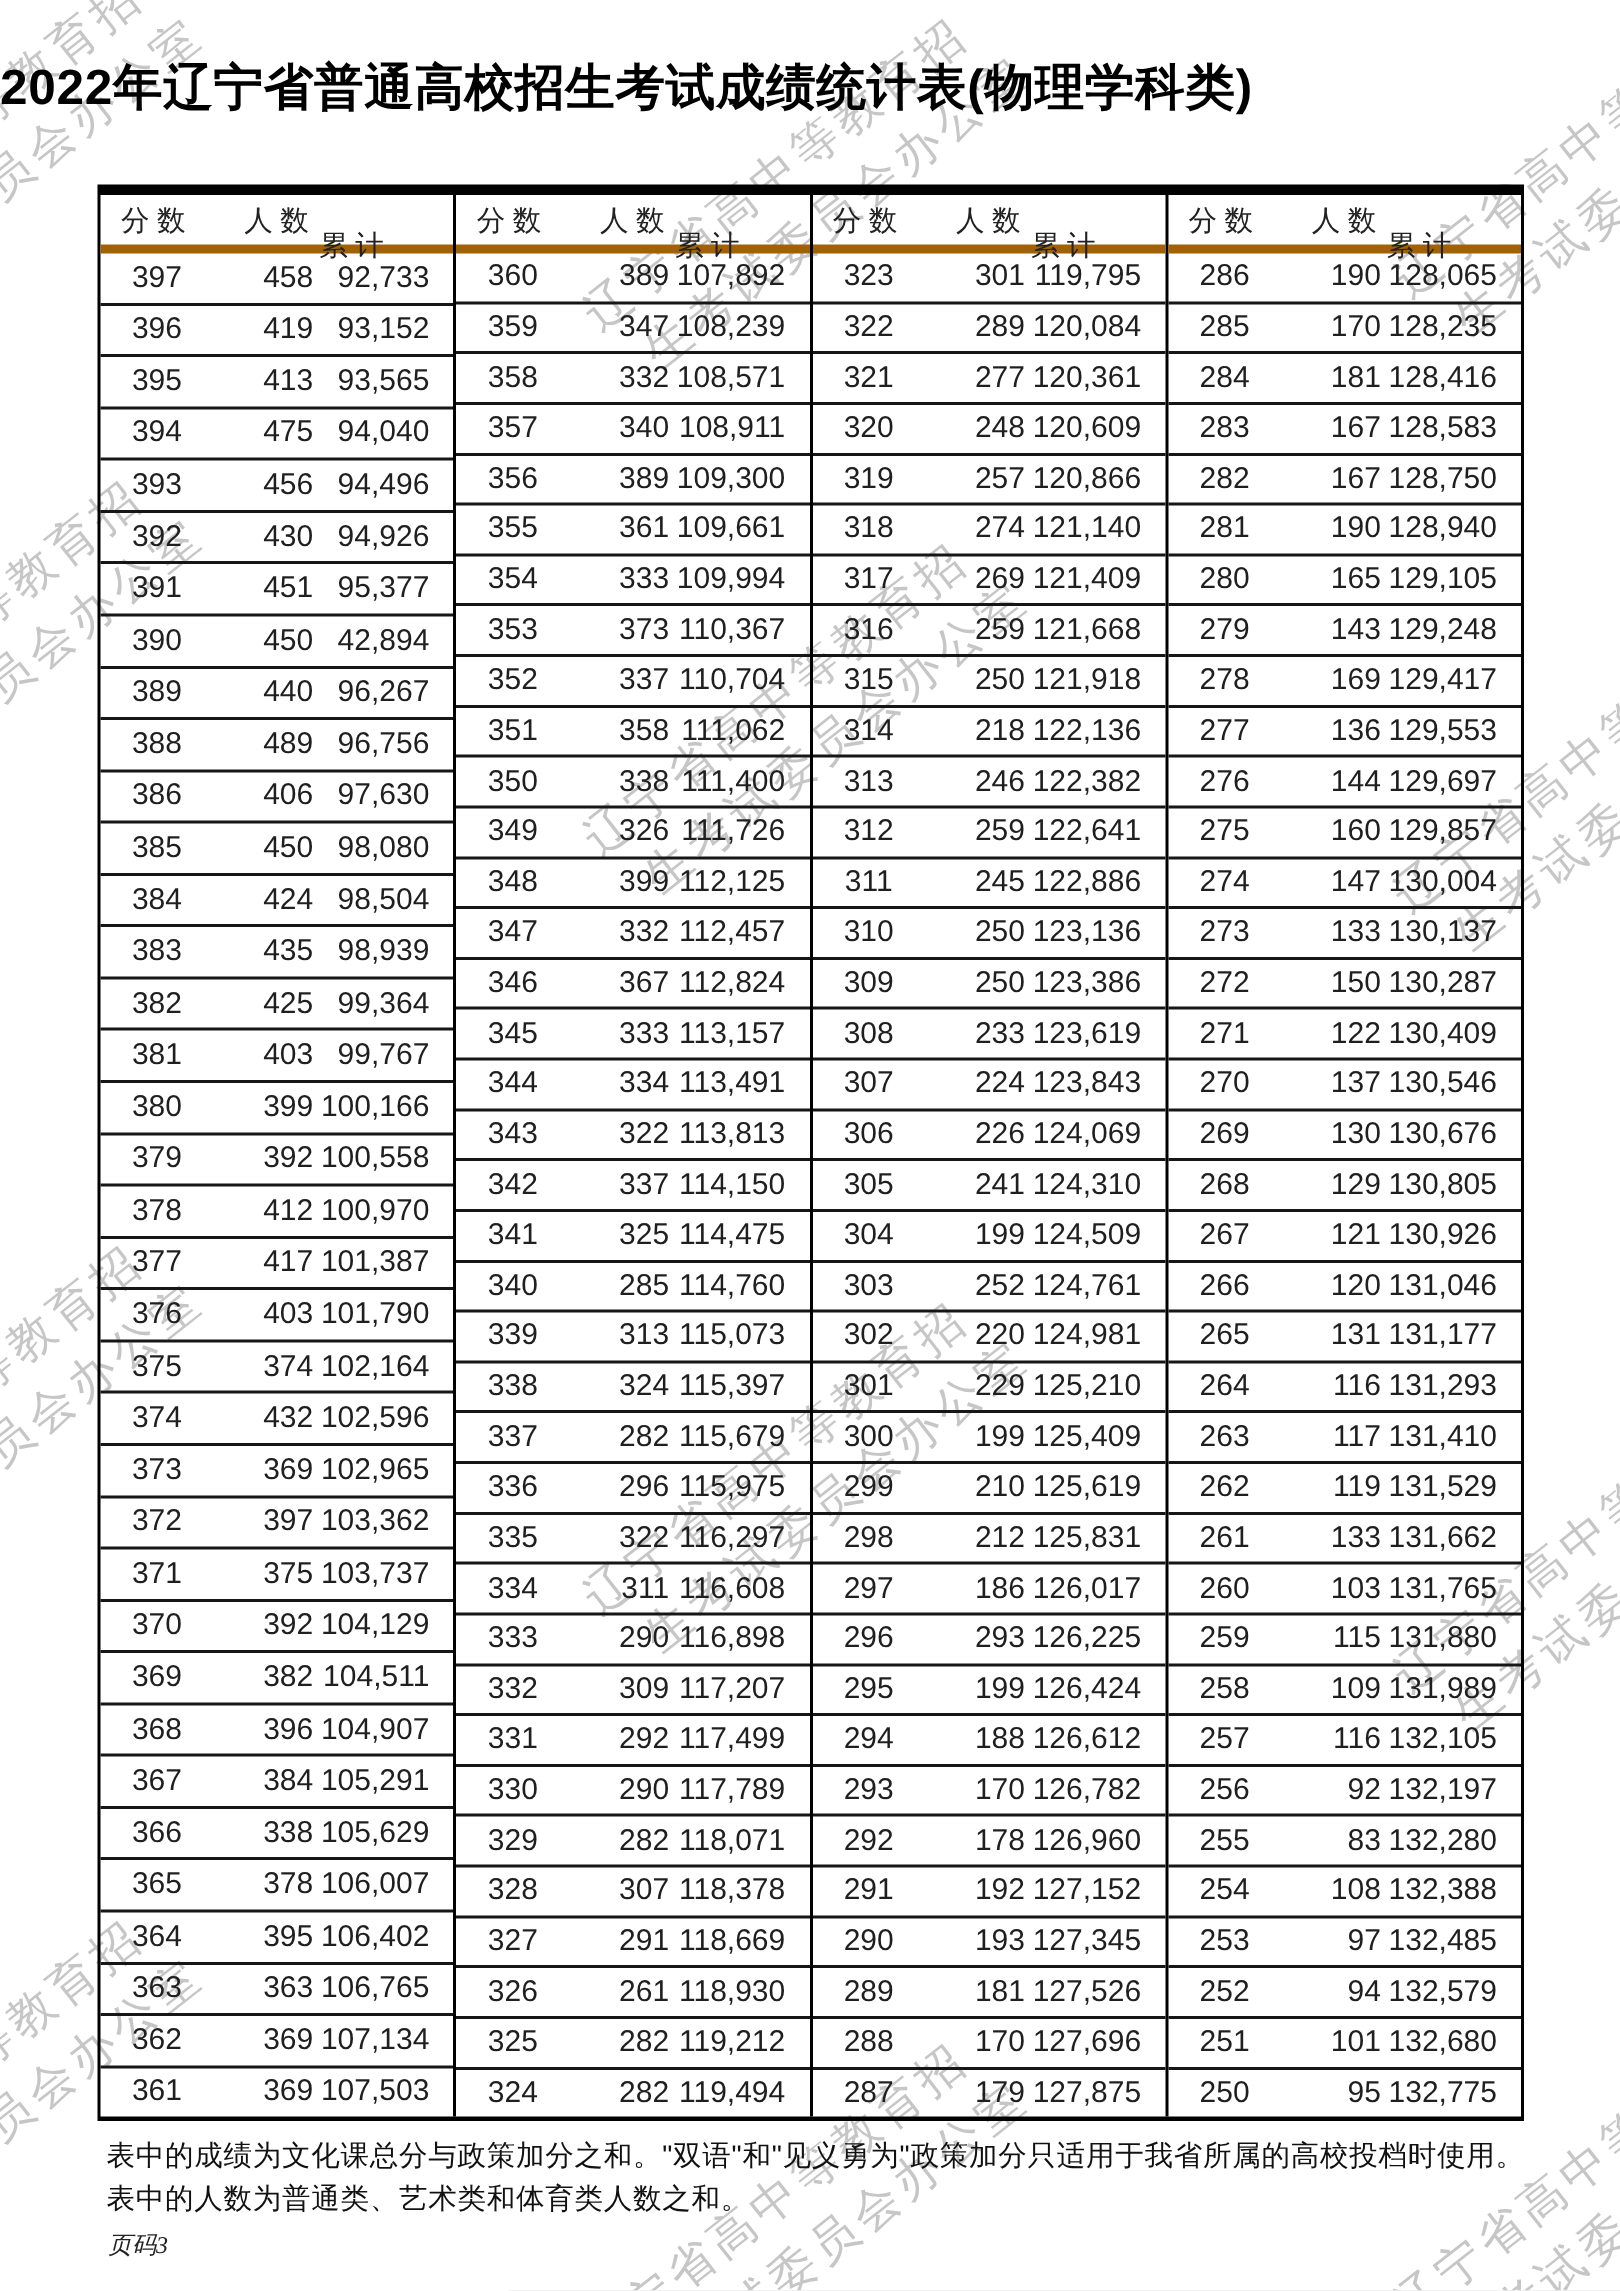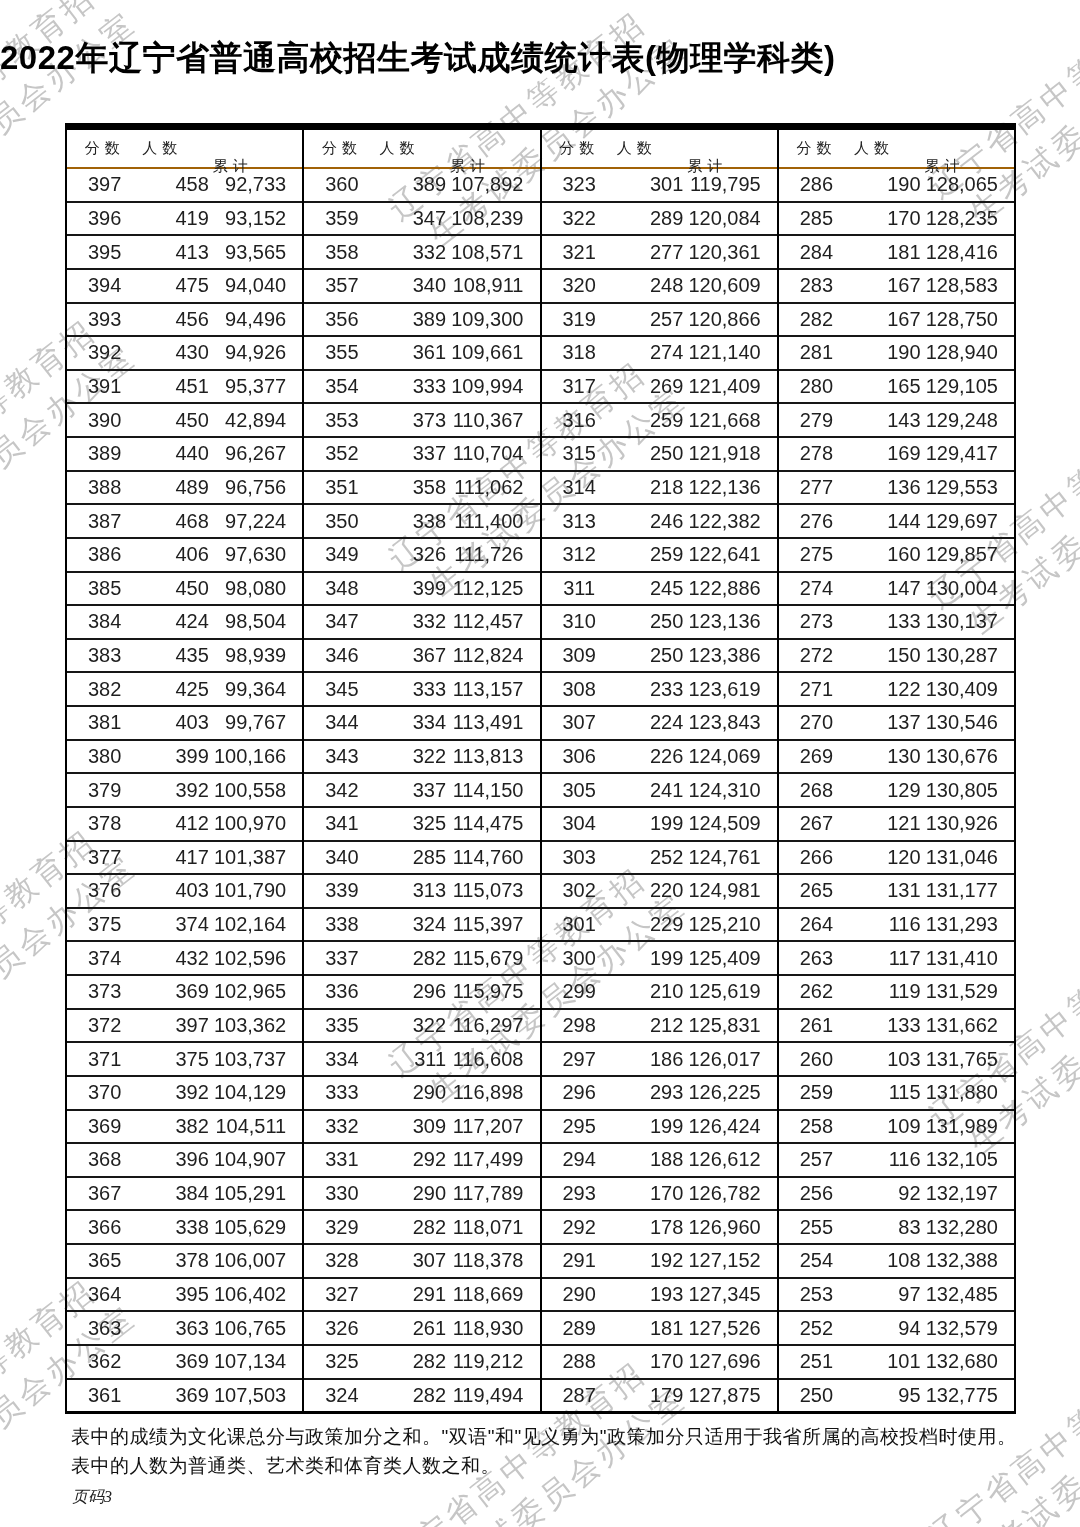--- a/index.html
+++ b/index.html
@@ -26,24 +26,24 @@
     position:absolute;left:65px;top:123px;width:951px;height:1291px;z-index:1;
     box-sizing:border-box;display:flex;
     border-top:7px solid #000;border-bottom:3px solid #000;
     border-left:2px solid #000;border-right:2px solid #000;
     background:transparent;
   }
   .tgroup{flex:1;display:flex;flex-direction:column;box-sizing:border-box;border-right:2.5px solid #000;}
   .tgroup:last-child{border-right:none;}
   .thead{
     height:39px;flex:0 0 39px;display:flex;align-items:center;box-sizing:border-box;
-    border-bottom:2px solid #a16207;font-size:15px;letter-spacing:5px;color:#222;font-family:Liberation Serif, serif;
+    border-bottom:6px solid #a16207;font-size:19px;letter-spacing:5px;color:#222;font-family:Liberation Serif, serif;
   }
   .h-score{width:32%;text-align:center;}
-  .h-count{width:30%;text-align:left;box-sizing:border-box;padding-right:2px;}
+  .h-count{width:30%;text-align:right;box-sizing:border-box;padding-right:2px;}
   .h-cum{width:38%;text-align:left;margin-top:35px;}
   .trows{flex:1;display:flex;flex-direction:column;}
   .trow{
     flex:1;display:flex;align-items:center;box-sizing:border-box;
     border-bottom:2px solid #161616;font-size:20px;color:#1f1f1f;
   }
   .trow:last-child{border-bottom:none;}
   .c-score{width:32%;text-align:center;}
   .c-count{width:30%;text-align:right;box-sizing:border-box;padding-right:4px;}
   .c-cum{width:38%;text-align:right;box-sizing:border-box;padding-right:16px;}
@@ -164,25 +164,20 @@
             <span class="c-score">389</span>
             <span class="c-count">440</span>
             <span class="c-cum">96,267</span>
           </div>
           <div class="trow">
             <span class="c-score">388</span>
             <span class="c-count">489</span>
             <span class="c-cum">96,756</span>
           </div>
           <div class="trow">
-            <span class="c-score">387</span>
-            <span class="c-count">468</span>
-            <span class="c-cum">97,224</span>
-          </div>
-          <div class="trow">
             <span class="c-score">386</span>
             <span class="c-count">406</span>
             <span class="c-cum">97,630</span>
           </div>
           <div class="trow">
             <span class="c-score">385</span>
             <span class="c-count">450</span>
             <span class="c-cum">98,080</span>
           </div>
           <div class="trow">

